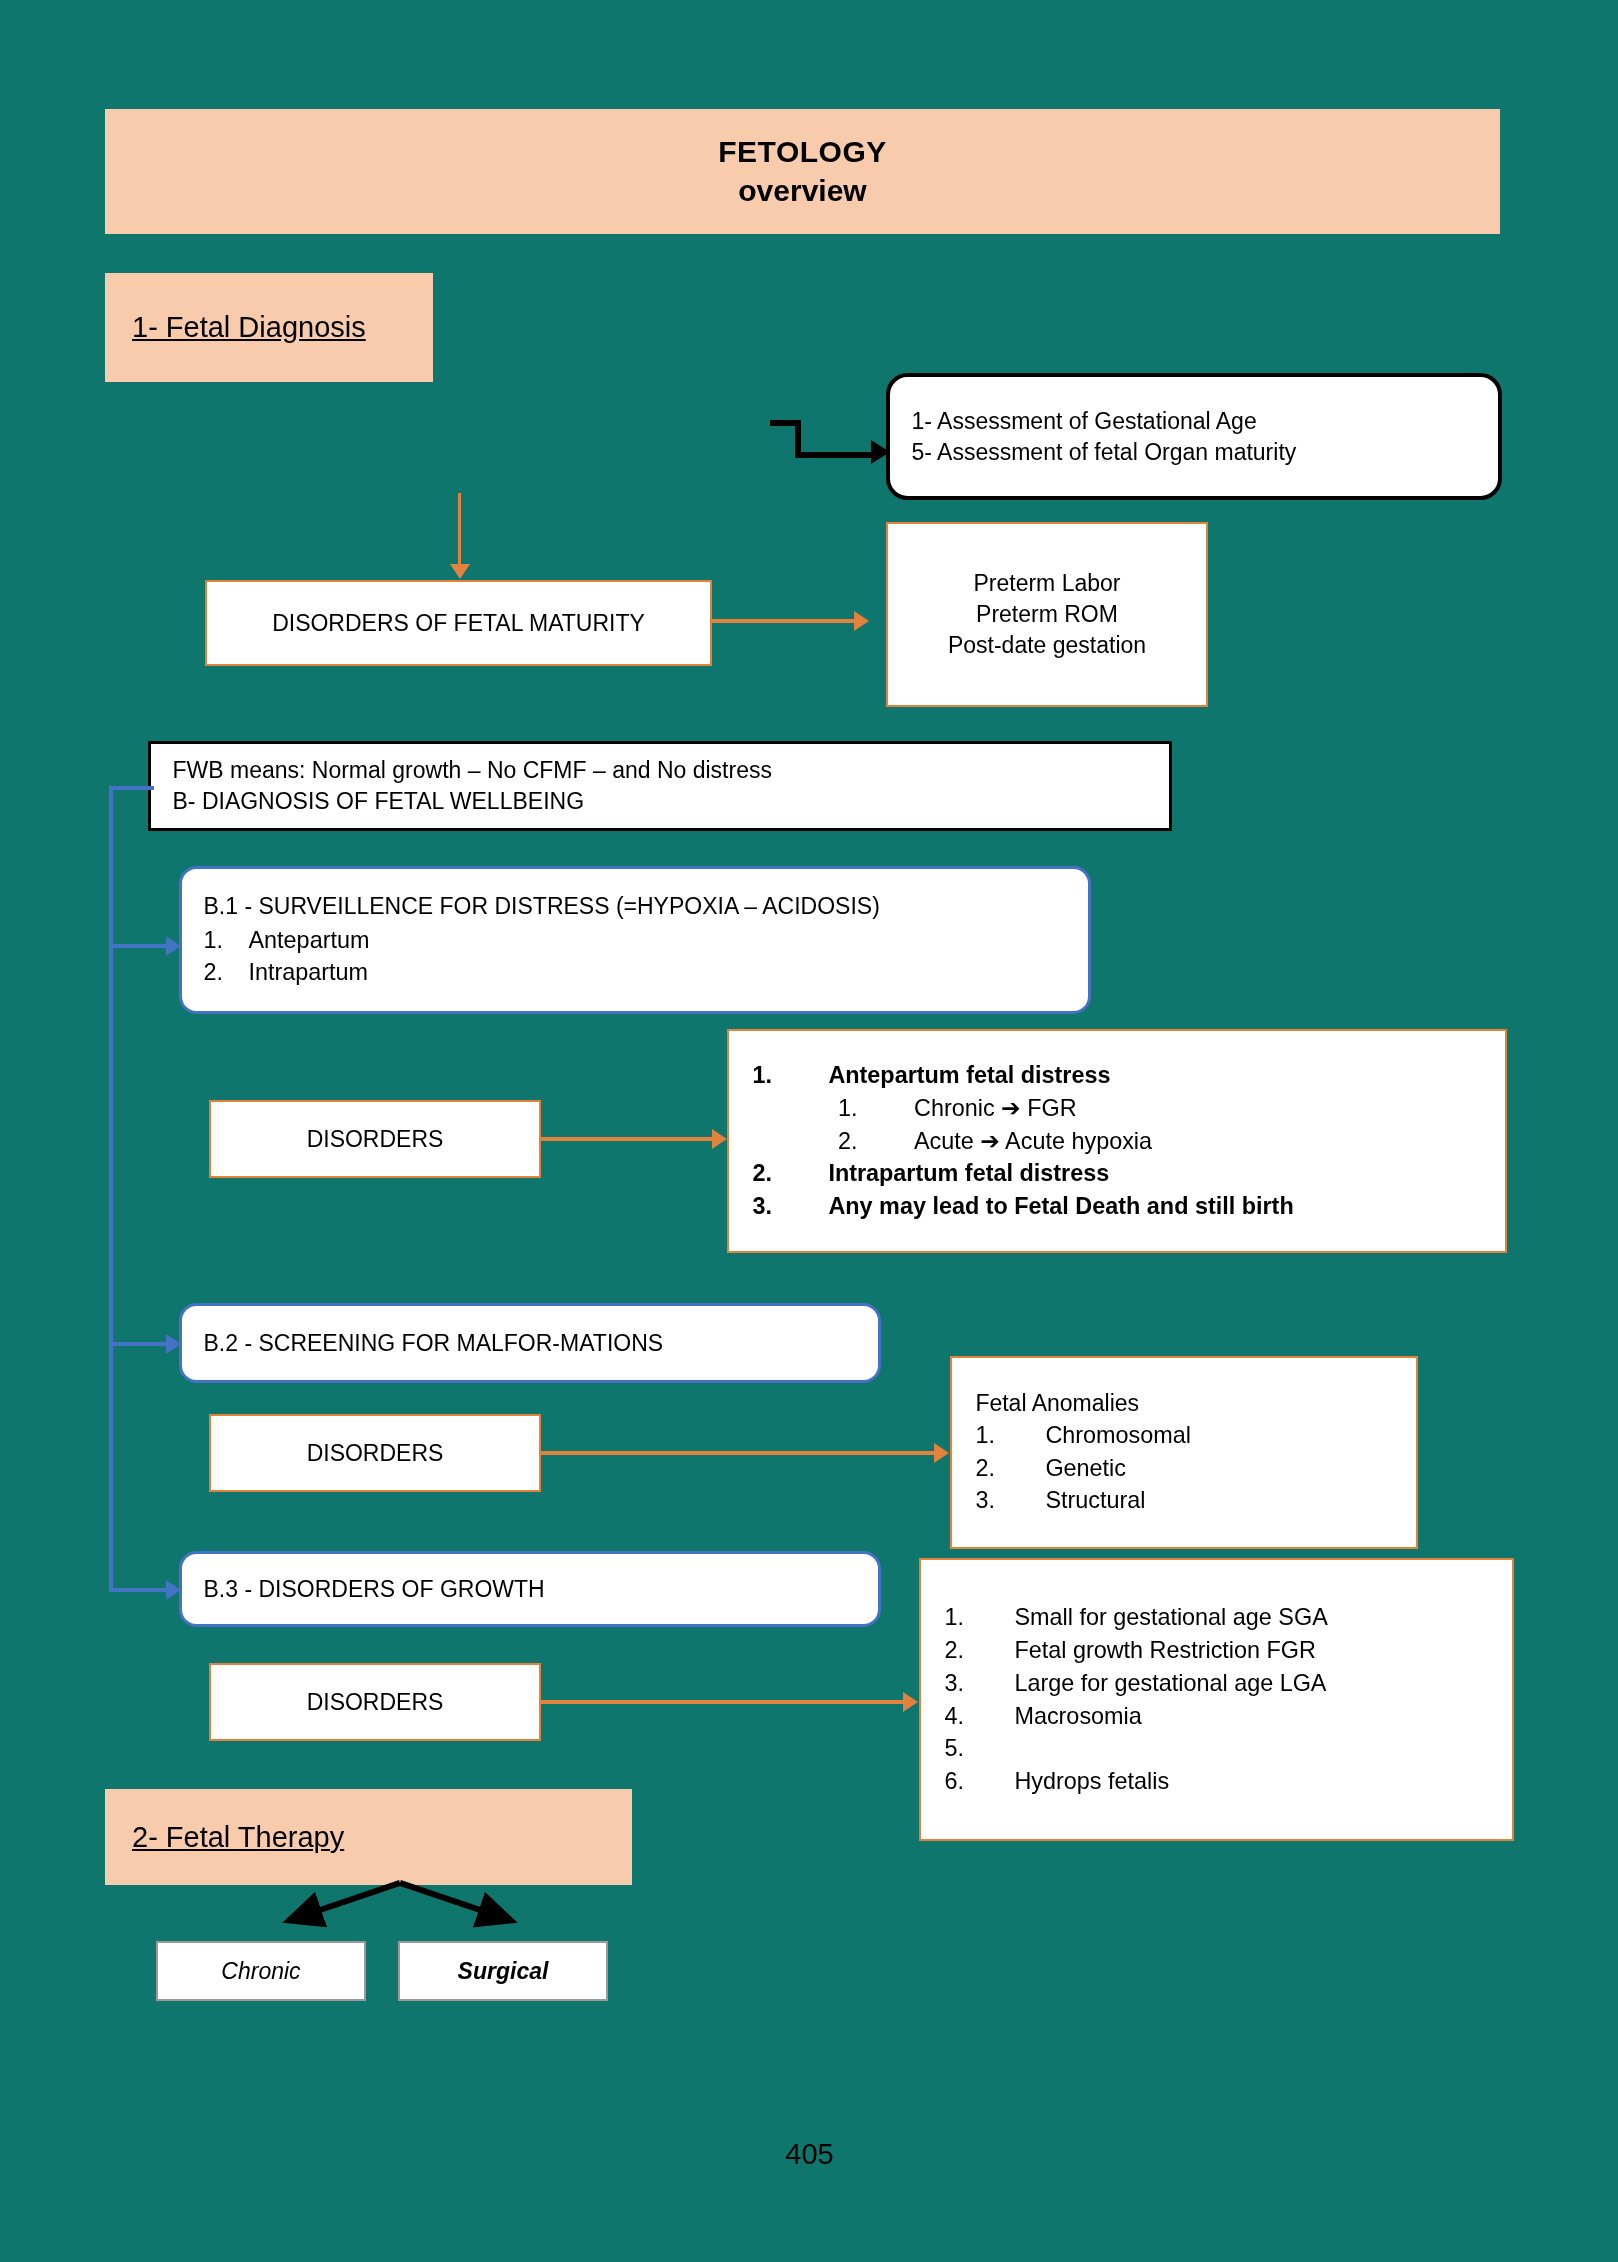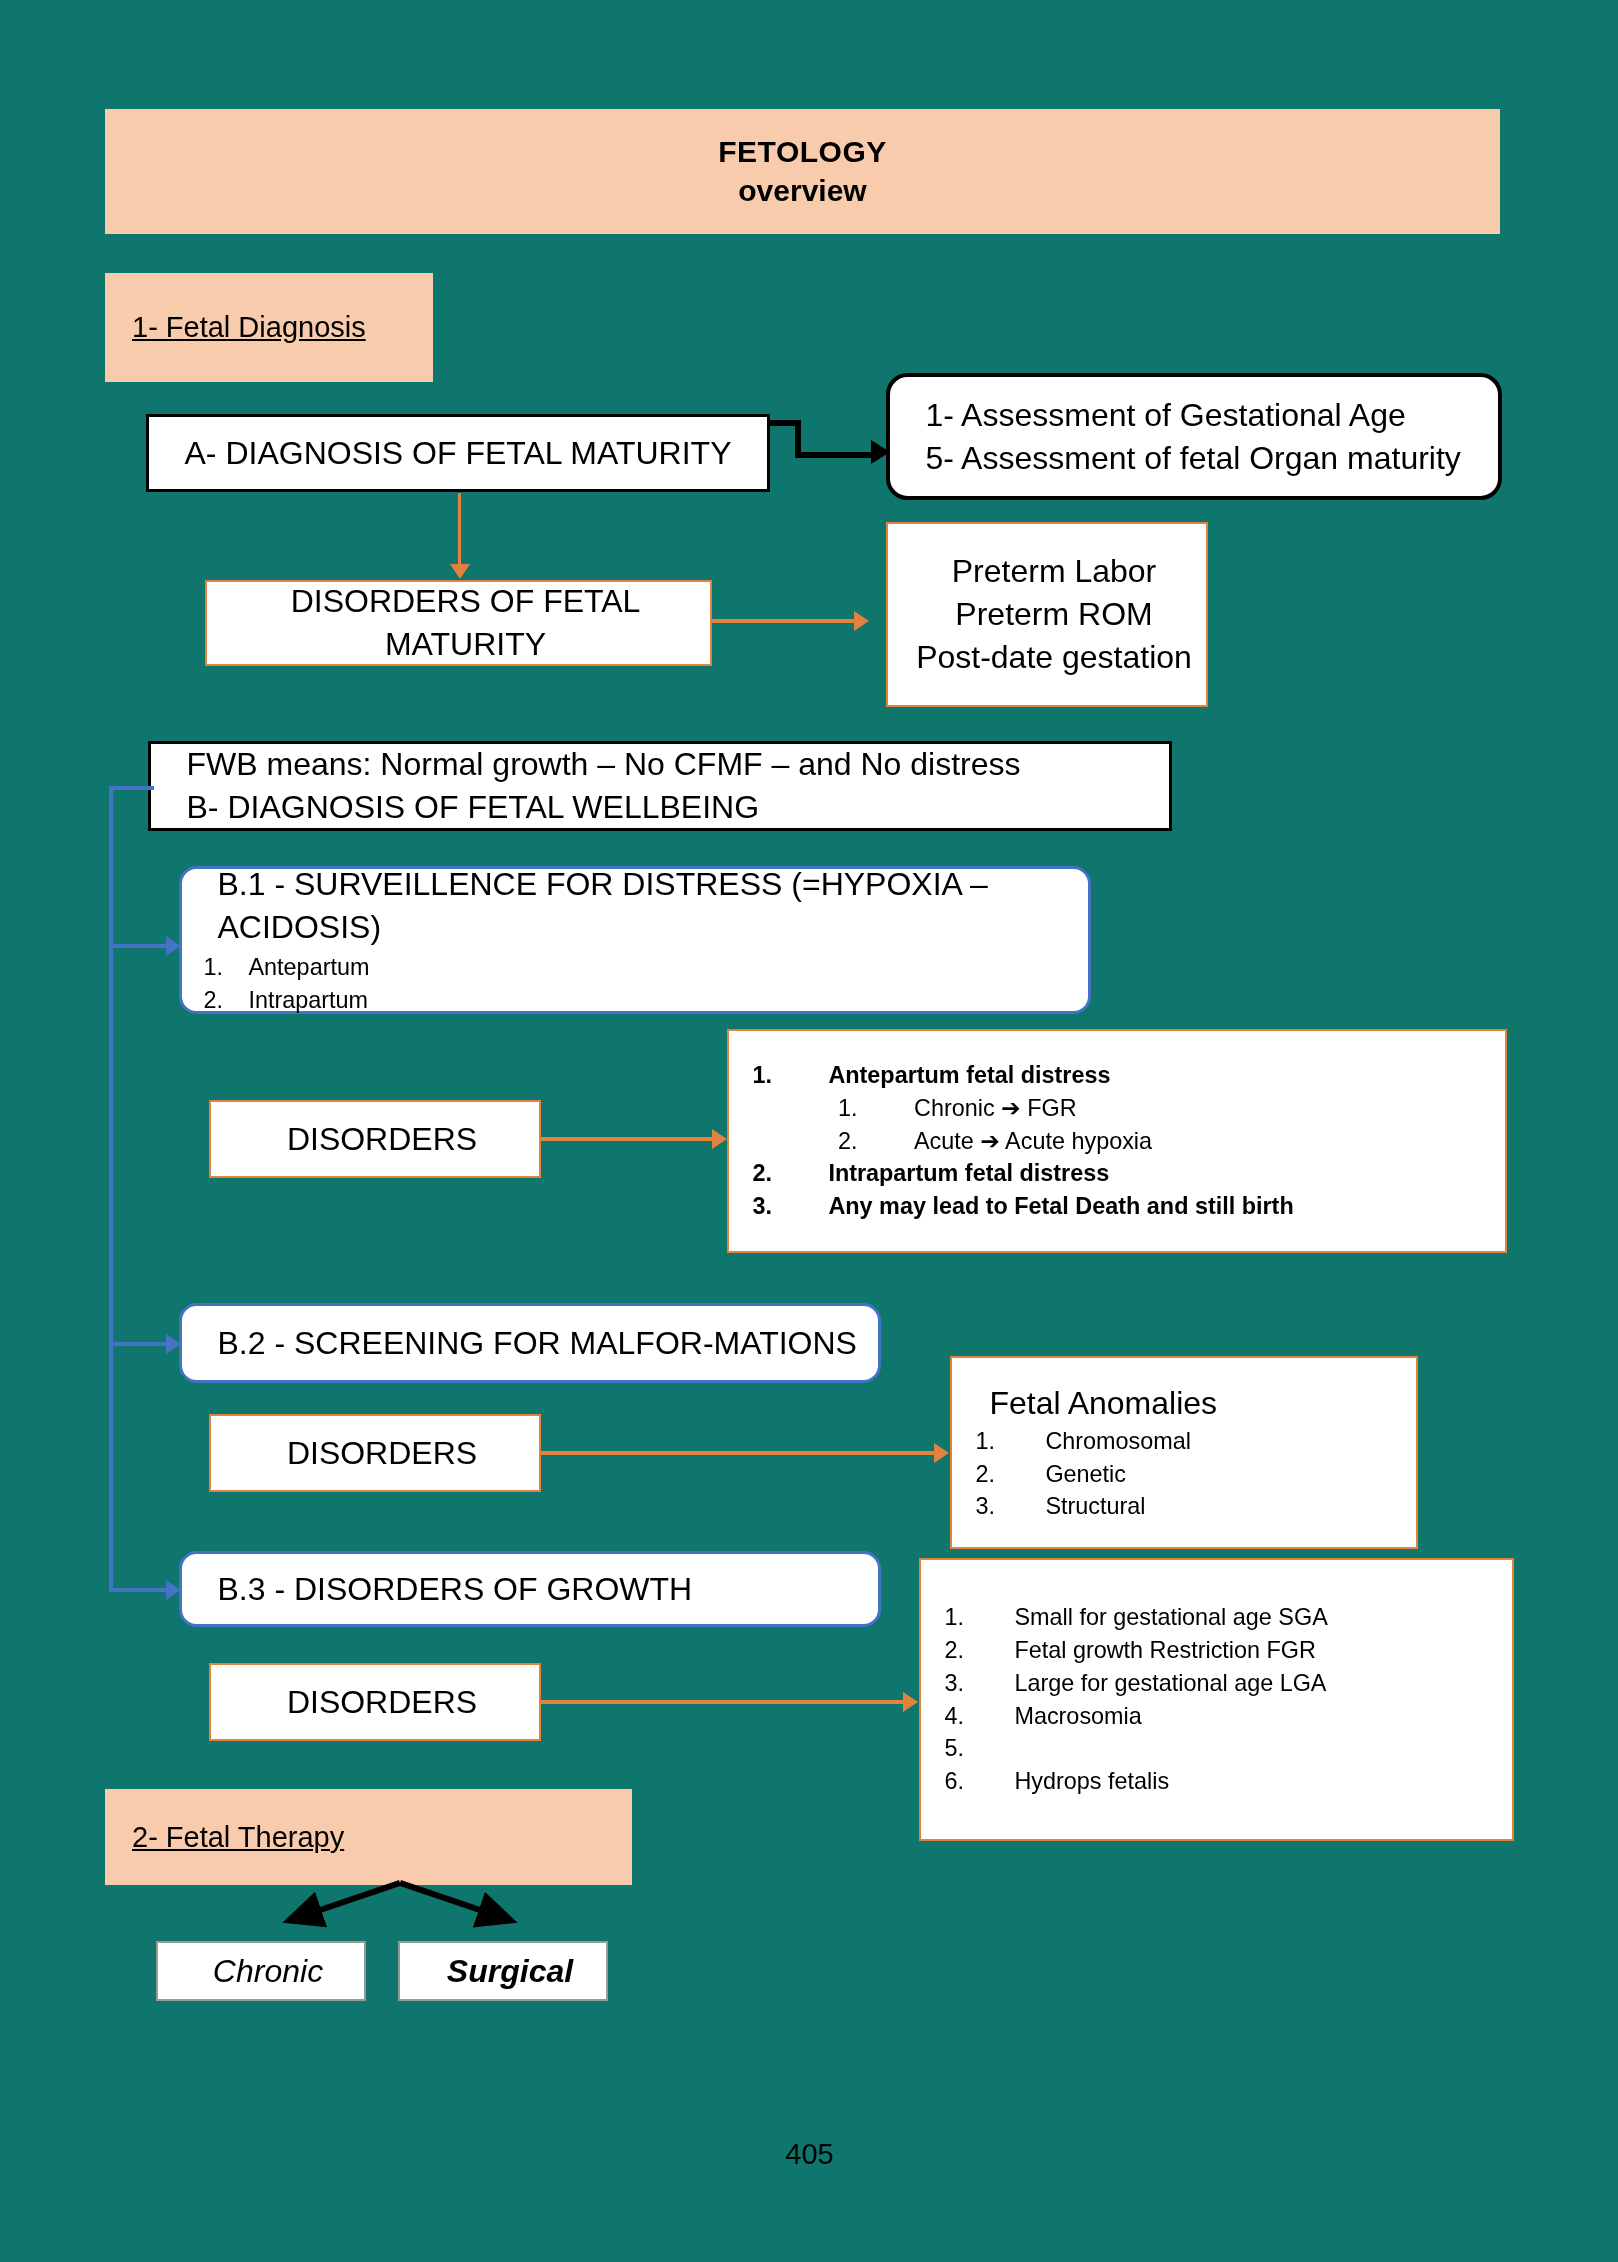--- a/index.html
+++ b/index.html
@@ -51,21 +51,21 @@
     display: flex;
     flex-direction: column;
     justify-content: center;
   }
   .box-black { border: 3.9px solid #000000; }
   .box-black-round { border: 4.9px solid #000000; border-radius: 21.5px; }
   .box-orange { border: 2.9px solid #e2823c; }
   .box-blue-round { border: 3.9px solid #4472c4; border-radius: 17.6px; }
   .box-gray { border: 2.9px solid #9a9a9a; }
 
-  .txt { font-size: 32px; line-height: 1.34; margin-left: 14px; }
+  .txt { font-size: 23px; line-height: 1.34; }
   .txt-pad { padding-left: 21.5px; padding-right: 13.7px; }
   .txt-center { text-align: center; }
   .txt-bold { font-weight: bold; }
   .txt-italic { font-style: italic; }
 
   
   .li-row { display: flex; font-size: 23.4px; line-height: 1.40; }
   .li-num { flex: 0 0 auto; }
   .li-txt { flex: 1 1 auto; }
 
@@ -113,23 +113,20 @@
 
   <div class="abs banner" id="title-banner">
     <div id="title-line1">FETOLOGY</div>
     <div id="title-line2">overview</div>
   </div>
 
   <div class="abs banner" id="section1-banner">
     <span class="section-label">1- Fetal Diagnosis</span>
   </div>
 
-  <div class="abs box box-black" style="left:146px; top:414px; width:624px; height:78px;">
-    <div class="txt txt-pad">A- DIAGNOSIS OF FETAL MATURITY</div>
-  </div>
 
   <div class="hline c-bk" style="left:770px; top:420px; width:31px; border-top-width:6.8px;"></div>
   <div class="vline c-bk" style="left:795px; top:420px; height:34px; border-left-width:6.8px;"></div>
   <div class="hline c-bk" style="left:795px; top:452px; width:83px; border-top-width:6.8px;"></div>
   <div class="tri tri-bk-right" style="left:871px; top:440px;"></div>
 
   <div class="abs box box-black-round" style="left:886px; top:373px; width:616px; height:127px;">
     <div class="txt txt-pad">1- Assessment of Gestational Age</div>
     <div class="txt txt-pad">5- Assessment of fetal Organ maturity</div>
   </div>

